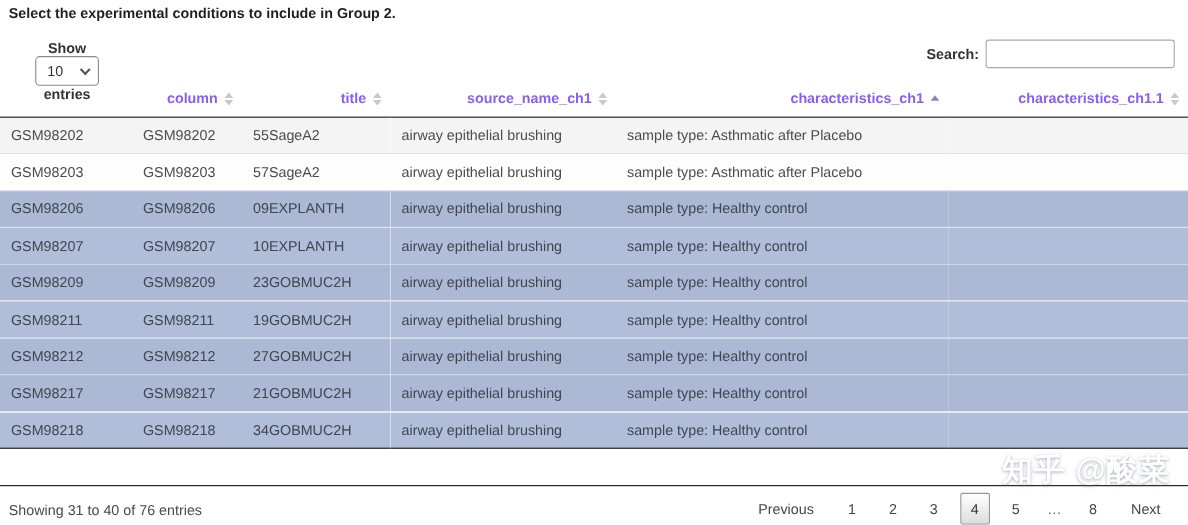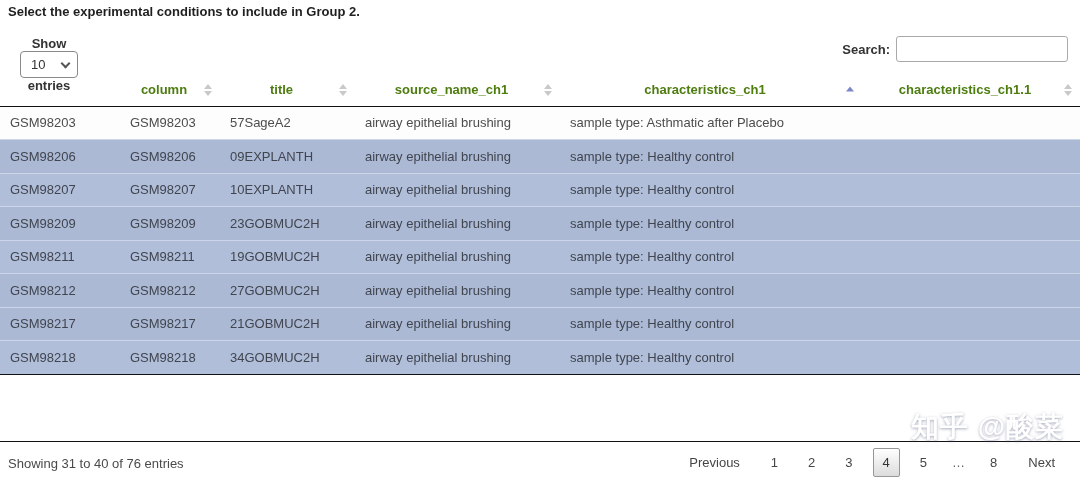--- a/index.html
+++ b/index.html
@@ -19,21 +19,21 @@
   }
 
   
   .controls {
     position: absolute; top: 36px; left: 0; width: 1080px; height: 30px;
   }
   .length-wrap {
     position: absolute; left: 8px; top: 0; display: flex; align-items: center;
     font-size: 13px; font-weight: bold; color: #333; flex-direction: column;
   }
-  .select-wrap { position: relative; margin: 0 12px; }
+  .select-wrap { position: relative; margin: 0 24px; }
   .length-select {
     appearance: none; -webkit-appearance: none;
     width: 58px; height: 27px;
     padding: 0 22px 0 10px;
     font-size: 13px; color: #333;
     border: 1px solid #8a8a8a; border-radius: 4px;
     background: #fff;
     font-family: "Liberation Sans", sans-serif;
   }
   .select-chevron {
@@ -54,21 +54,21 @@
   }
 
   
   .dt-table {
     position: absolute; top: 74px; left: 0;
     width: 1080px; border-collapse: collapse; table-layout: fixed;
     font-size: 13px;
   }
   .dt-table thead th {
     height: 32px; padding: 0 22px 0 10px;
-    text-align: center; font-weight: bold; color: #4d7c0f;
+    text-align: right; font-weight: bold; color: #8b5cf6;
     border-bottom: 1px solid #111; position: relative;
     cursor: pointer;
   }
   .dt-table tbody td {
     height: 33.5px; padding: 0 10px;
     color: #4c4c4c; overflow: hidden; white-space: nowrap;
     border-top: 1px solid #e2e2e2;
   }
   .dt-table tbody tr:first-child td { border-top: none; }
   .dt-table tbody tr { background: #fdfdfd; }
@@ -202,20 +202,28 @@
         <th class="sort-both">
           <span>characteristics_ch1.1</span>
           <span class="sort-icon">
               <span class="tri-up"></span>
               <span class="tri-down"></span>
             </span>
         </th>
       </tr>
     </thead>
     <tbody>
+        <tr class="data-row odd">
+      <td>GSM98202</td>
+      <td>GSM98202</td>
+      <td>55SageA2</td>
+      <td>airway epithelial brushing</td>
+      <td>sample type: Asthmatic after Placebo</td>
+      <td></td>
+    </tr>
         <tr class="data-row">
       <td>GSM98203</td>
       <td>GSM98203</td>
       <td>57SageA2</td>
       <td>airway epithelial brushing</td>
       <td>sample type: Asthmatic after Placebo</td>
       <td></td>
     </tr>
         <tr class="data-row selected odd">
       <td>GSM98206</td>

